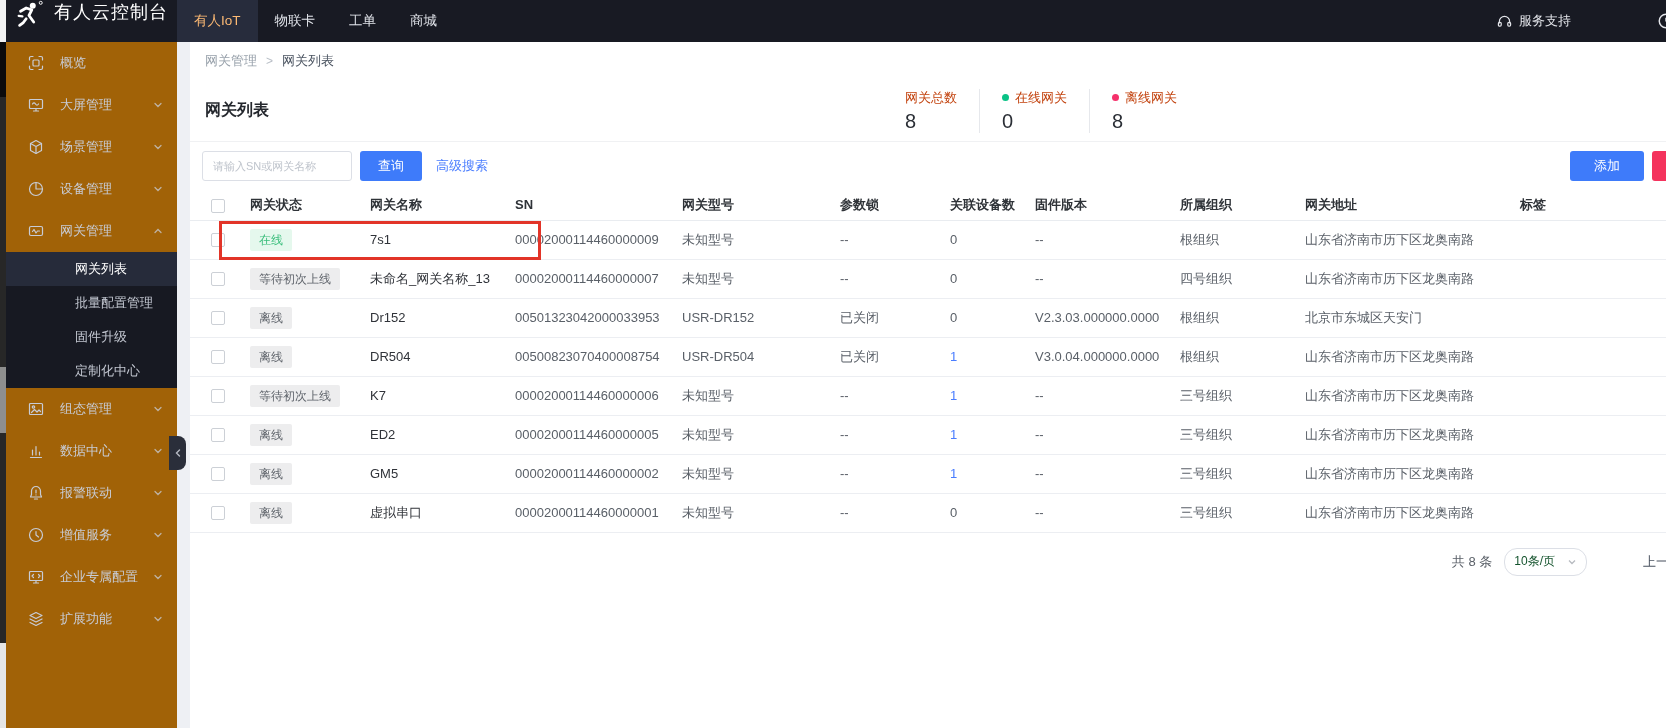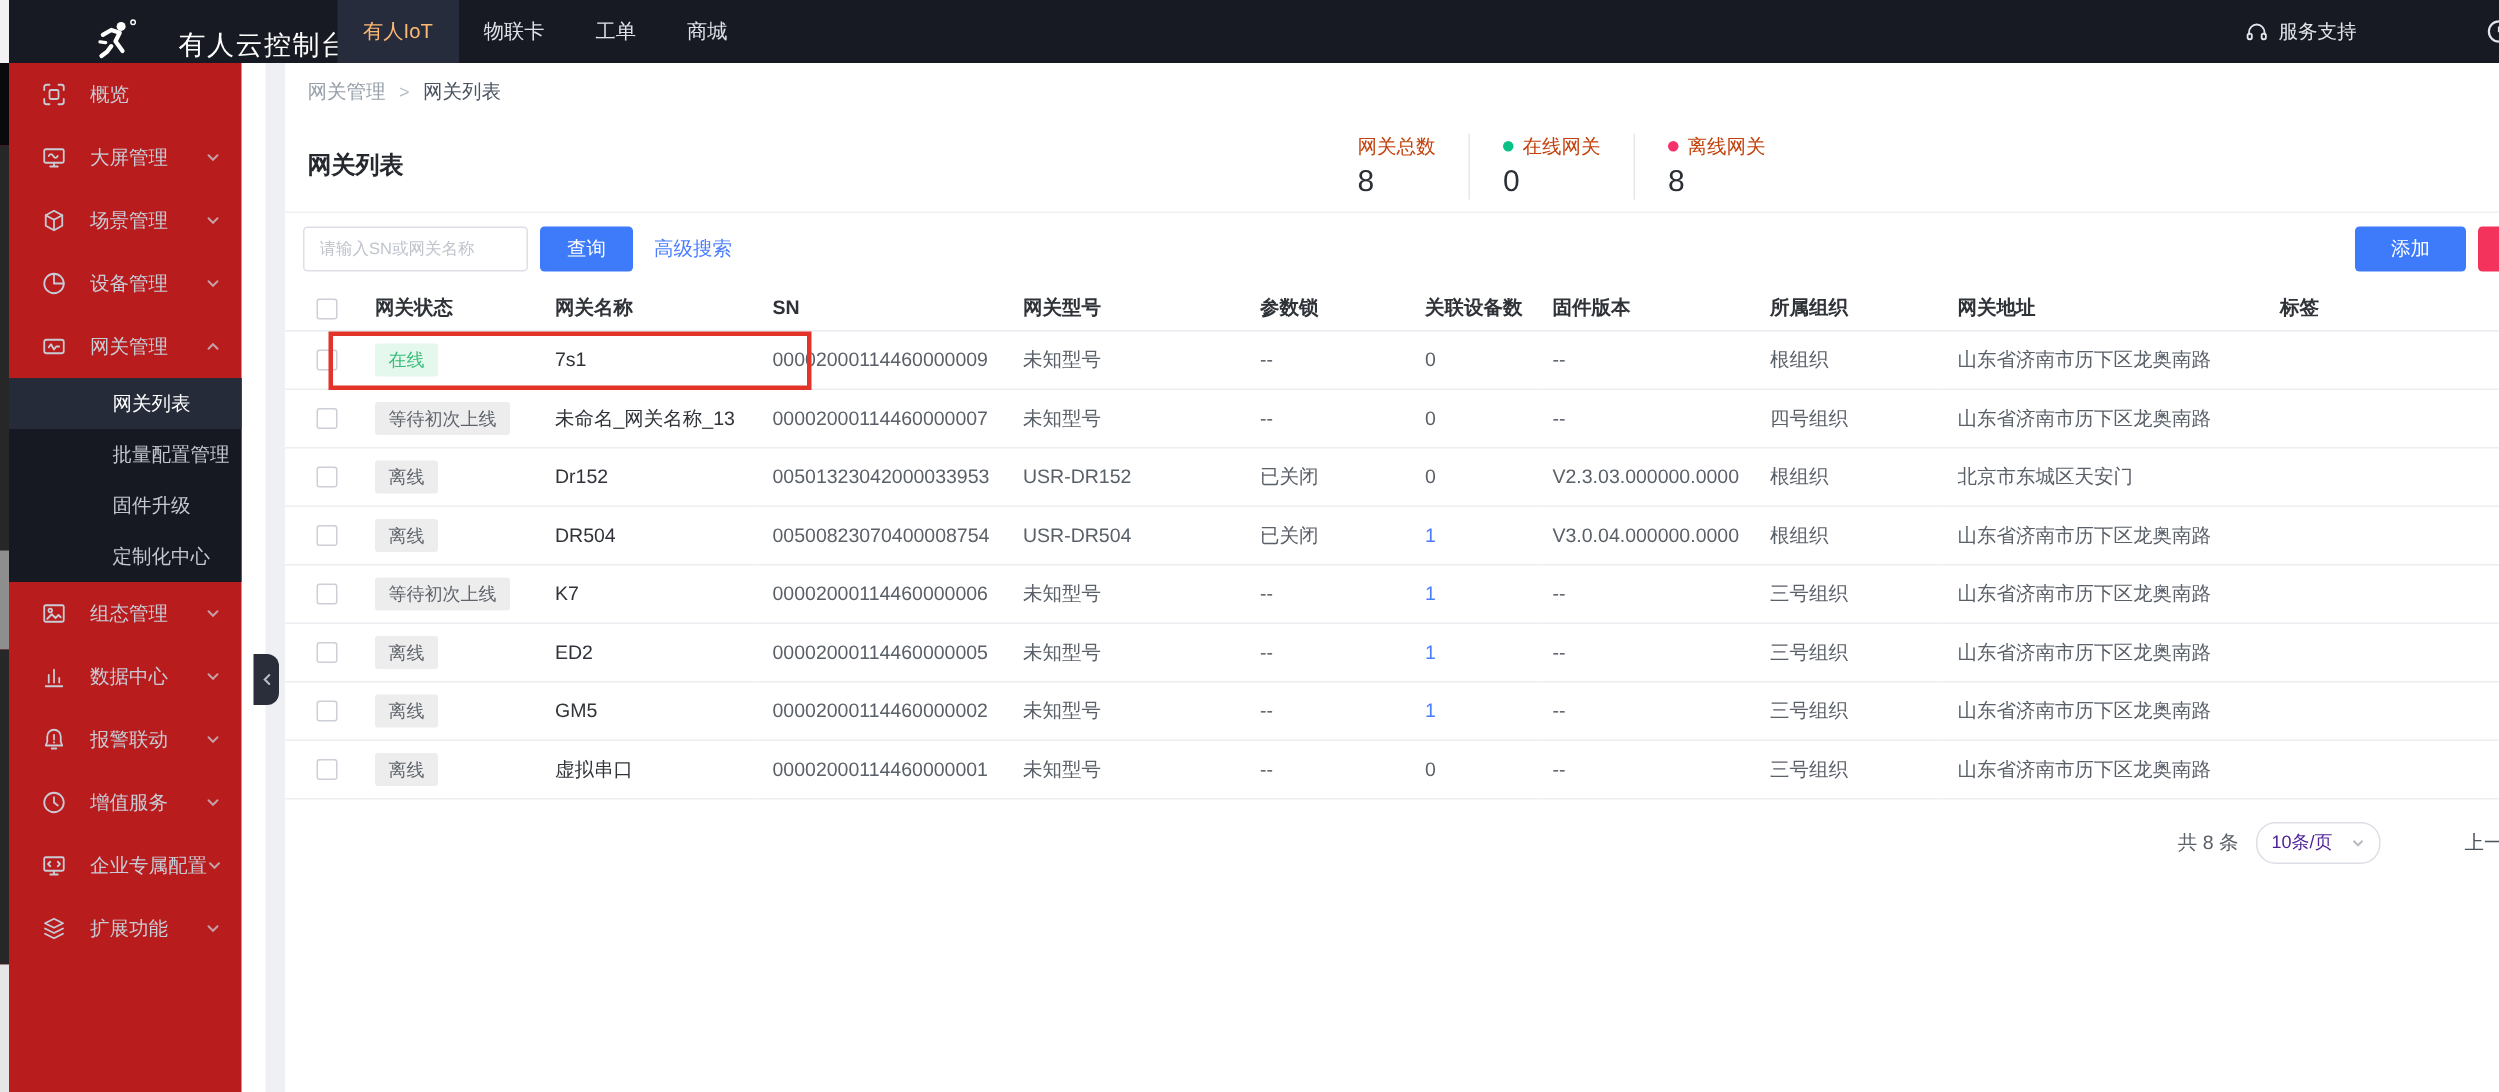--- a/index.html
+++ b/index.html
@@ -1,34 +1,34 @@
 <!DOCTYPE html>
 <html style="--accent: #3e7bfa; --link: #4a7dff; --danger: #f4335d;"><head>
 <meta charset="utf-8">
 <style>
   * { margin:0; padding:0; box-sizing:border-box; }
   html,body { width:1666px; height:728px; overflow:hidden; }
   body { font-family:"Liberation Sans","DejaVu Sans",sans-serif; background:#fff; position:relative; }
 
   
   .topbar { position:absolute; left:0; top:0; width:1666px; height:42px; background:#181a23; display:flex; align-items:stretch; z-index:5; }
-  .logo { display:flex; align-items:flex-end; width:177px; padding-left:14px; gap:27px; cursor:pointer;margin-left:48px; }
+  .logo { display:flex; align-items:flex-start; width:177px; padding-left:14px; gap:10px; cursor:pointer; }
   .logo-title { color:#fff; font-size:18px; letter-spacing:1px; white-space:nowrap; }
   .tabs { display:flex; align-items:stretch; }
   .tab { display:flex; align-items:center; padding:0 12px; margin:0 5px; color:#dfe2e8; font-size:13.5px; cursor:pointer; white-space:nowrap; }
   .tab.active { background:#272c3c; color:#fdba74; margin:0; padding:0 17px; }
   .topbar-right { margin-left:auto; display:flex; align-items:center; color:#e3e5ea; font-size:13px; }
   .support { display:flex; align-items:center; gap:7px; cursor:pointer; }
   .partial-icon { width:18px; height:18px; margin-left:86px; margin-right:-9px; color:#e3e5ea; cursor:pointer; }
 
   
   .seg { position:absolute; left:0; width:6px; z-index:9; }
 
   
-  .sidebar { position:absolute; left:0; top:42px; width:161px; height:686px; background:#b91c1c; z-index:4; }
+  .sidebar { position:absolute; left:0; top:42px; width:177px; height:686px; background:#a16207; z-index:4; }
   .side-item { height:42px; display:flex; align-items:center; color:#c8ccd6; font-size:13px; cursor:pointer; padding:0 14px 0 28px; }
   .side-icon { width:16px; height:16px; margin-right:16px; display:flex; color:#c8ccd6; flex:none; }
   .side-label { flex:1; white-space:nowrap; }
   .chev { width:10px; height:10px; display:flex; opacity:.75; }
   .submenu { background:#171922; }
   .sub-item { height:34px; display:flex; align-items:center; padding-left:75px; color:#c3c7d1; font-size:13px; cursor:pointer; white-space:nowrap; }
   .sub-item.active { background:#262b3a; color:#fff; }
   .collapse-handle { position:absolute; left:169px; top:436px; width:17px; height:34px; background:#2a2e3a; border-radius:0 8px 8px 0; display:flex; align-items:center; justify-content:center; z-index:6; color:#b6bac4; cursor:pointer; }
 
   
@@ -65,21 +65,21 @@
   .cb-cell { padding-left:21px !important; }
   .cb { width:14px; height:14px; border:1px solid #ccd0d6; border-radius:2px; background:#fff; display:inline-block; cursor:pointer; vertical-align:middle; }
   th.num-col, td.num-col { padding-left:20px; }
   .badge { display:inline-block; font-size:12px; padding:5px 9px; border-radius:2px; line-height:1; }
   .badge.online { background:#e5f8ed; color:#38bd7a; }
   .badge.offline, .badge.waiting { background:#ededee; color:#5f646b; }
   .cell-name { color:#303339; }
   .num-link { color:var(--link,#4a7dff); cursor:pointer; }
 
   .pagination { height:58px; display:flex; align-items:center; justify-content:flex-end; font-size:13px; color:#5a6068; }
-  .page-size { margin-left:12px; height:28px; border:1px solid #dcdfe6; border-radius:13px; display:flex; align-items:center; padding:0 9px; gap:12px; font-size:12px; color:#4c1d95; cursor:pointer; }
+  .page-size { margin-left:12px; height:28px; border:1px solid #dcdfe6; border-radius:13px; display:flex; align-items:center; padding:0 9px; gap:12px; font-size:12px; color:#14532d; cursor:pointer; }
   .page-size .chev { opacity:.6; color:#878d96; }
   .prev-btn { margin-left:56px; margin-right:-16px; white-space:nowrap; cursor:pointer; color:#4a5360; }
 
   .annotation-rect { position:absolute; left:219px; top:221px; width:322px; height:39px; border:3px solid #e23428; z-index:8; pointer-events:none; }
 </style>
 </head>
 <body>
 
 <div class="topbar">
   <div class="logo">

